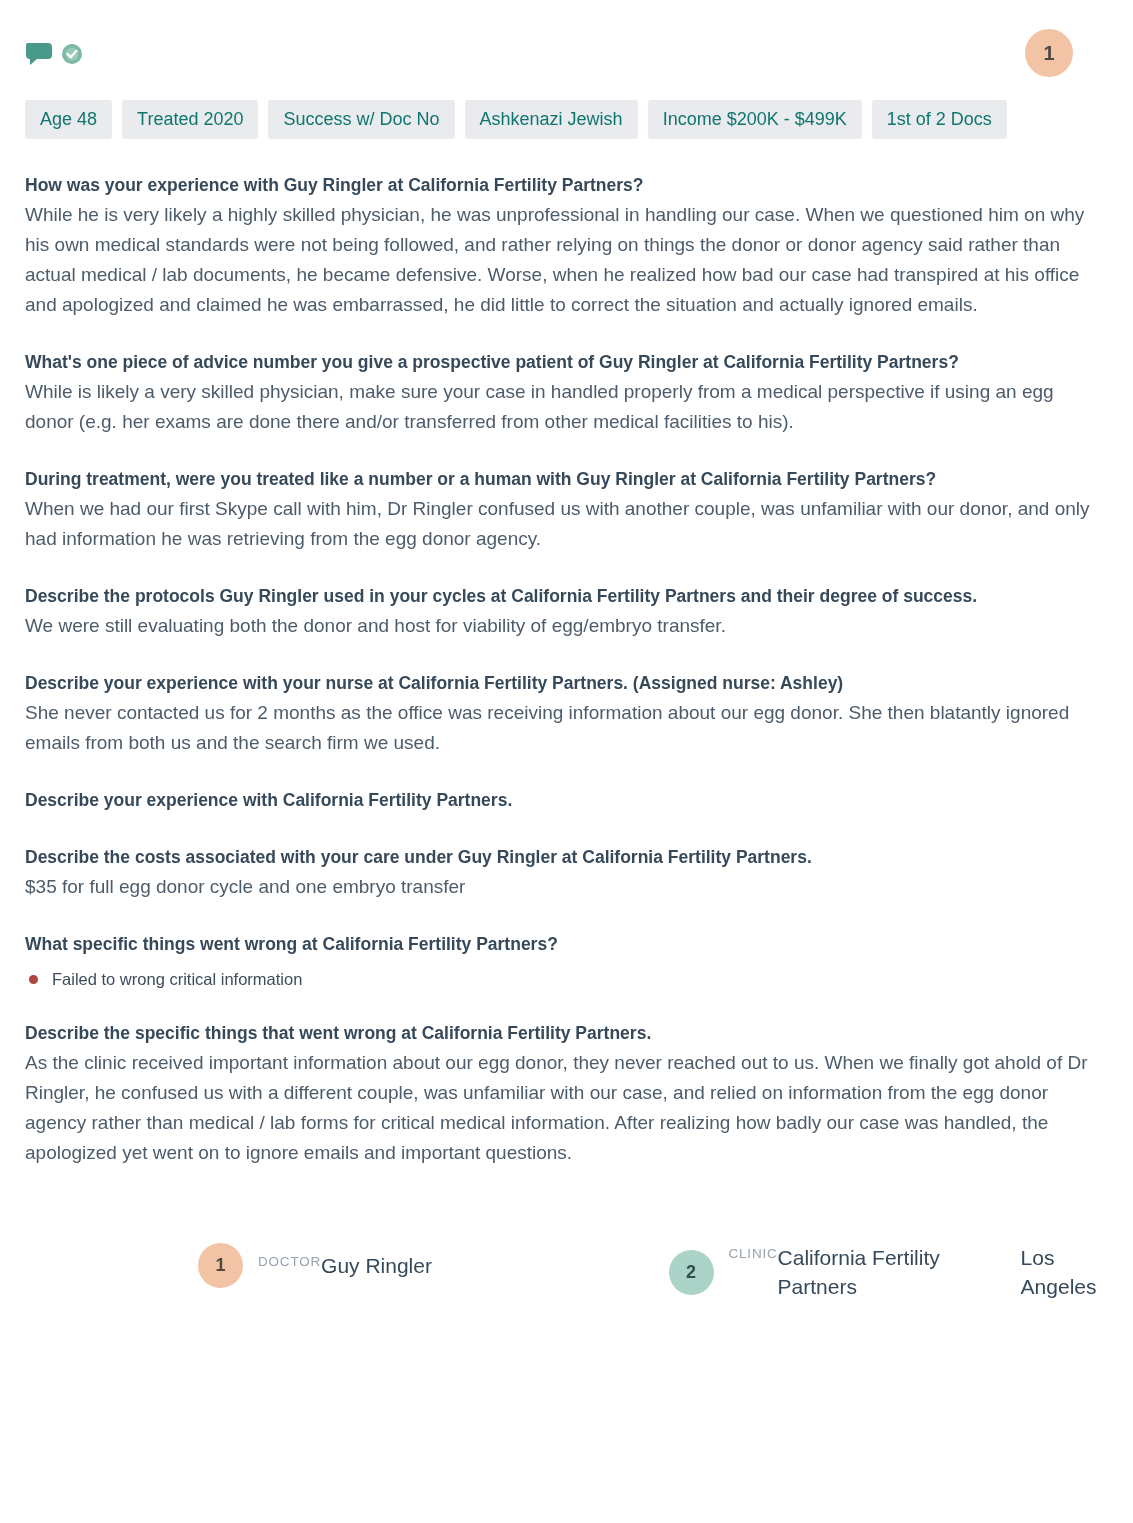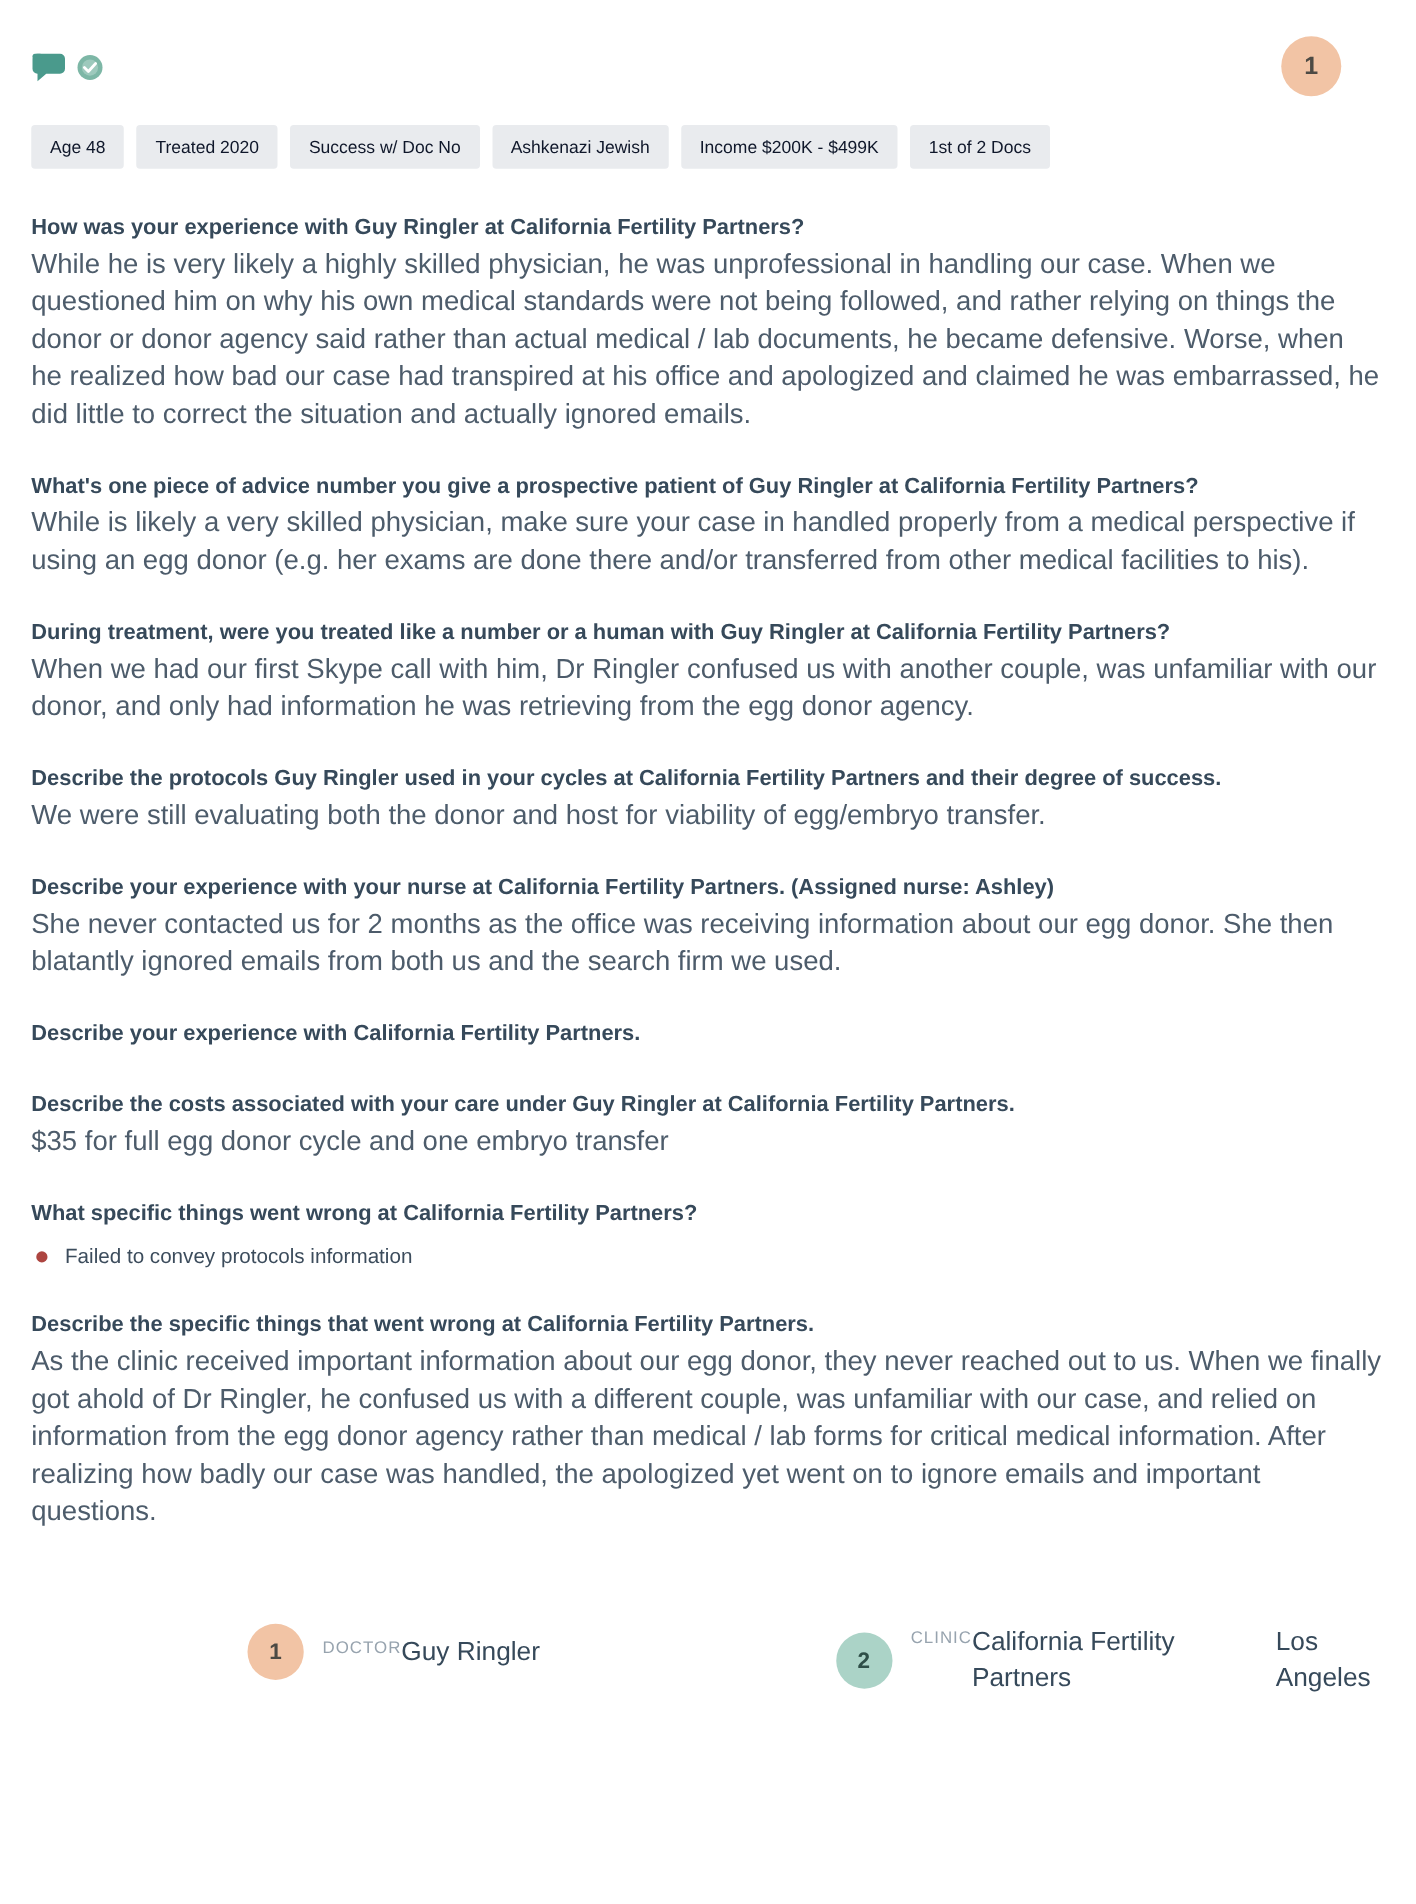--- a/index.html
+++ b/index.html
@@ -25,41 +25,41 @@
     background: #f2c4a5;
     color: #4d4a44;
     font-size: 20px; font-weight: bold;
     display: flex; align-items: center; justify-content: center;
   }
 
   
   .chips { display: flex; flex-wrap: wrap; gap: 10px; padding: 23px 25px 0 25px; }
   .chip {
     background: #e9ebee;
-    color: #0f172a;
-    font-size: 14px;
+    color: #0f766e;
+    font-size: 18px;
     line-height: 1;
     padding: 10px 15px 11px;
     border-radius: 3px;
     white-space: nowrap;
   }
 
   
   .content { padding: 31px 28px 0 25px; }
   .section { margin-bottom: 27px; }
   .question {
     margin: 0;
     font-size: 17.5px;
     font-weight: bold;
     color: #36495a;
     line-height: 30px;
   }
   .answer {
     margin: 0;
-    font-size: 22px;
+    font-size: 19px;
     color: #4d5c6b;
     line-height: 30px;
   }
   .bullet-row { display: flex; align-items: center; gap: 14px; padding: 8px 2px 0 4px; }
   .bullet-dot { width: 9px; height: 9px; border-radius: 50%; background: #ad4540; flex: 0 0 auto; }
   .bullet-text { font-size: 16.5px; color: #3c4c5c; line-height: 24px; }
 
   
   .footer { display: flex; align-items: flex-start; padding: 48px 0 30px 198px; }
   .footer-entry { display: flex; align-items: center; gap: 15px; cursor: pointer; }
@@ -148,21 +148,21 @@
 
     <div class="section">
       <h3 class="question">Describe the costs associated with your care under Guy Ringler at California Fertility Partners.</h3>
       <p class="answer">$35 for full egg donor cycle and one embryo transfer</p>
     </div>
 
     <div class="section">
       <h3 class="question">What specific things went wrong at California Fertility Partners?</h3>
       <div class="bullet-row">
         <span class="bullet-dot"></span>
-        <span class="bullet-text">Failed to convey protocols information</span>
+        <span class="bullet-text">Failed to wrong critical information</span>
       </div>
     </div>
 
     <div class="section">
       <h3 class="question">Describe the specific things that went wrong at California Fertility Partners.</h3>
       <p class="answer">As the clinic received important information about our egg donor, they never reached out to us. When we finally got ahold of Dr Ringler, he confused us with a different couple, was unfamiliar with our case, and relied on information from the egg donor agency rather than medical / lab forms for critical medical information. After realizing how badly our case was handled, the apologized yet went on to ignore emails and important questions.</p>
     </div>
 
   </div>
 

